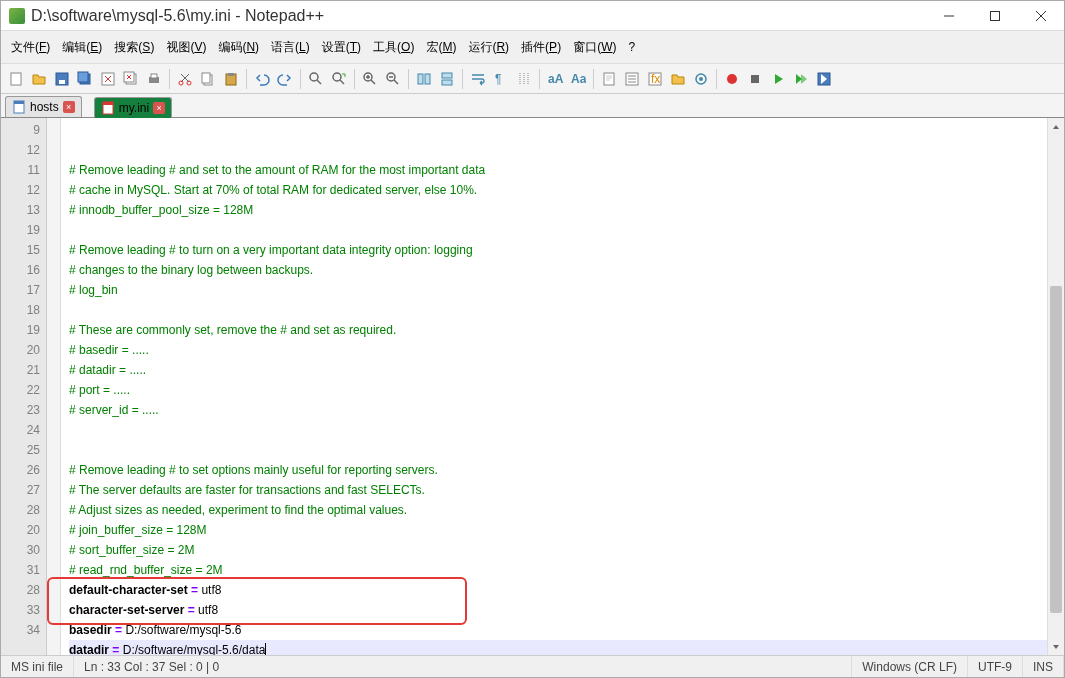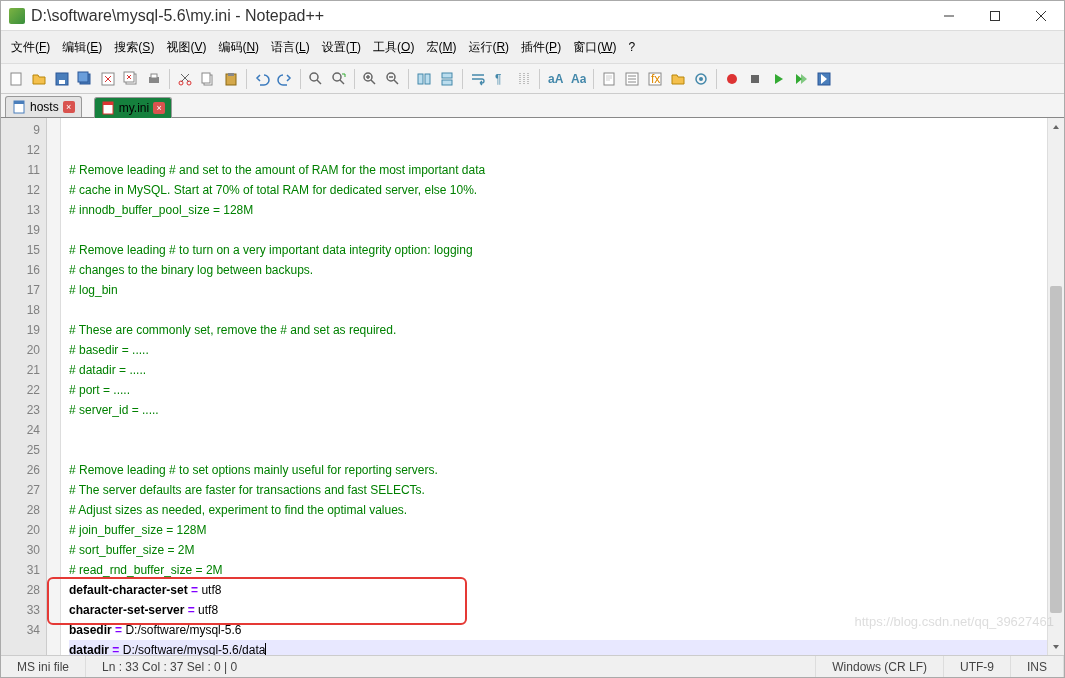--- a/index.html
+++ b/index.html
@@ -40,21 +40,21 @@
   .caret { display:inline-block; width:1px; height:16px; background:#000; vertical-align: middle; }
 
   .redbox { position: absolute; border: 2px solid #e53935; border-radius: 6px; pointer-events: none; }
 
   .scrollbar-v { width: 17px; background: #f0f0f0; border-left: 1px solid #ddd; display:flex; flex-direction:column; }
   .sbbtn { height: 17px; display:flex; align-items:center; justify-content:center; background:#f0f0f0; }
   .sbtrack { flex:1; position:relative; }
   .sbthumb { position:absolute; left:2px; right:2px; background:#c2c2c2; border-radius:2px; }
 
   .statusbar { height: 22px; display: flex; align-items: center; background: #f0f0f0; border-top: 1px solid #ccc; font-size: 12px; color: #444; }
-  .statusbar .cell { padding: 0 16px; border-right: 1px solid #ddd; height: 100%; display: flex; align-items: center; }
+  .statusbar .cell { padding: 0 10px; border-right: 1px solid #ddd; height: 100%; display: flex; align-items: center; }
   .statusbar .flex { flex: 1; }
 
   .watermark { position:absolute; right:10px; bottom:26px; color:#bbb; font-size:13px; opacity:.5; pointer-events:none; }
 </style>
 </head>
 <body>
 
 <div class="window">
 
   <div class="titlebar">
@@ -357,21 +357,20 @@
         </div>
       <div class="sbtrack">
           <div class="sbthumb" style="top:30%; height:65%;"></div>
         </div>
       <div class="sbbtn">
           <svg width="8" height="8" viewBox="0 0 8 8">
             <path d="M4 6L1 2h6z" fill="#666"></path>
           </svg>
         </div>
     </div>
-    <div class="watermark">https://blog.csdn.net/qq_39627461</div>
   </div>
 
   <div class="statusbar">
     <div class="cell">MS ini file</div>
     <div class="cell flex">Ln : 33    Col : 37    Sel : 0 | 0</div>
     <div class="cell">Windows (CR LF)</div>
     <div class="cell">UTF-9</div>
     <div class="cell">INS</div>
   </div>
 

